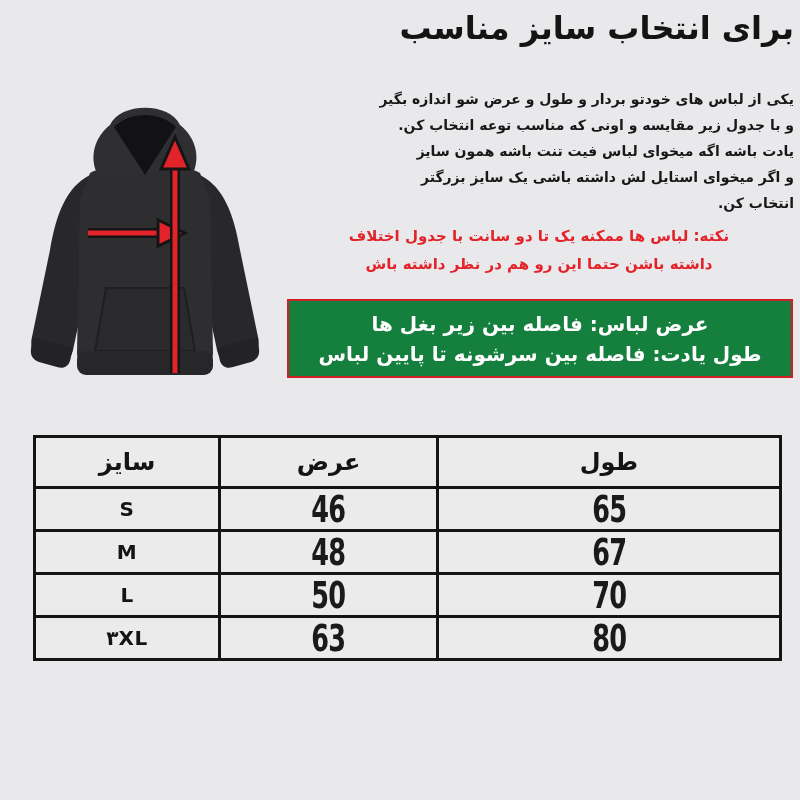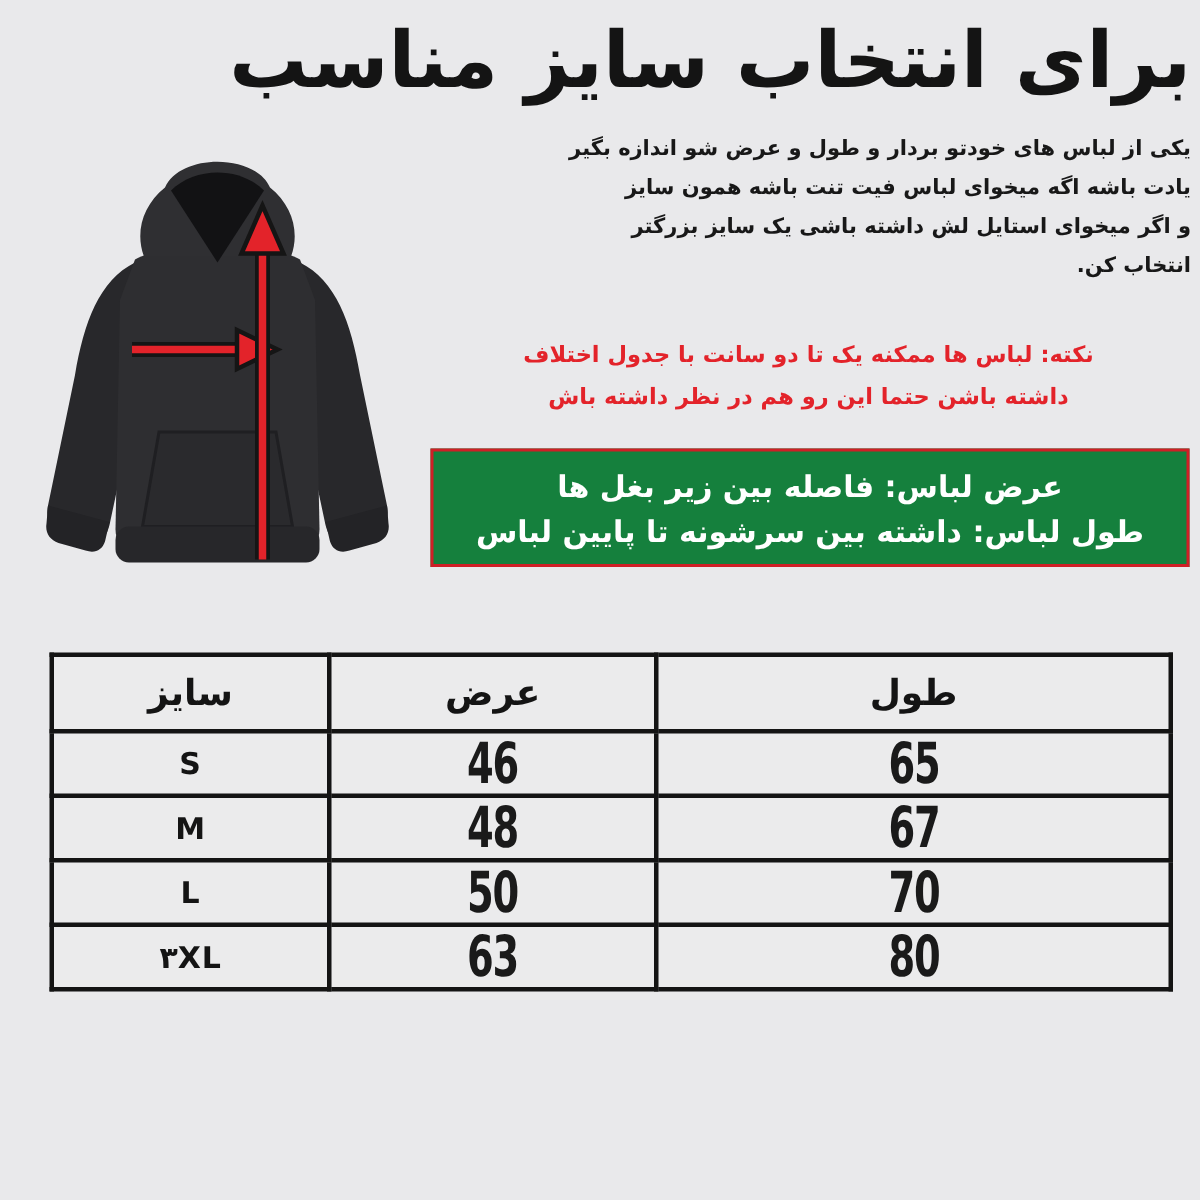--- a/index.html
+++ b/index.html
@@ -7,21 +7,21 @@
     width:800px;height:800px;position:relative;overflow:hidden;
     background:#e9e9eb;
     font-family:"DejaVu Sans",sans-serif;
     color:#161616;
   }
   .abs{position:absolute;}
 
   
   .title{
     top:8px;right:6px;
-    font-size:52px;font-weight:bold;color:#141414;
+    font-size:32px;font-weight:bold;color:#141414;
     direction:rtl;white-space:nowrap;letter-spacing:-1px;
     line-height:1.3;
   }
 
   
   .intro{
     top:86px;right:6px;
     direction:rtl;text-align:right;
     font-size:14px;font-weight:bold;line-height:26px;
     color:#181818;white-space:nowrap;
@@ -67,33 +67,34 @@
     transform:scale(0.8,1.18);letter-spacing:-1px;
   }
 </style>
 </head>
 <body>
 
 <div class="abs title">برای انتخاب سایز مناسب</div>
 
 <div class="abs intro">
   <div>یکی از لباس های خودتو بردار و طول و عرض شو اندازه بگیر</div>
+  <div>و با جدول زیر مقایسه و اونی که مناسب توعه انتخاب کن.</div>
   <div>یادت باشه اگه میخوای لباس فیت تنت باشه همون سایز</div>
   <div>و اگر میخوای استایل لش داشته باشی یک سایز بزرگتر</div>
   <div>انتخاب کن.</div>
 </div>
 
 <div class="abs note">
   <div>نکته: لباس ها ممکنه یک تا دو سانت با جدول اختلاف</div>
   <div>داشته باشن حتما این رو هم در نظر داشته باش</div>
 </div>
 
 <div class="abs defbox">
   <div>عرض لباس: فاصله بین زیر بغل ها</div>
-  <div>طول لباس: داشته بین سرشونه تا پایین لباس</div>
+  <div>طول یادت: فاصله بین سرشونه تا پایین لباس</div>
 </div>
 
 <div class="abs hoodie-wrap">
   <svg viewBox="0 0 275 300" width="275" height="300">
 
     <path d="M82,80 C58,92 48,120 42,155 L24,242 C22,252 26,258 34,260 L52,265 C59,267 63,263 65,255 L82,175 L86,100 Z" fill="#28282b"></path>
     <path d="M192,80 C216,92 226,120 232,155 L250,242 C252,252 248,258 240,260 L222,265 C215,267 211,263 209,255 L192,175 L188,100 Z" fill="#28282b"></path>
 
     <path d="M24,242 L65,253 L62,266 C60,272 55,274 49,272 L31,267 C25,265 22,260 23,254 Z" fill="#232326"></path>
     <path d="M250,242 L209,253 L212,266 C214,272 219,274 225,272 L243,267 C249,265 252,260 251,254 Z" fill="#232326"></path>

